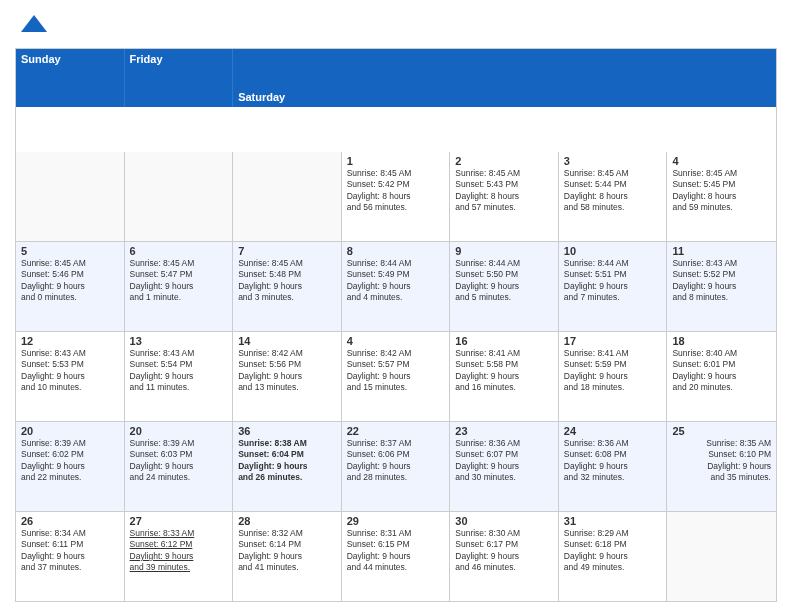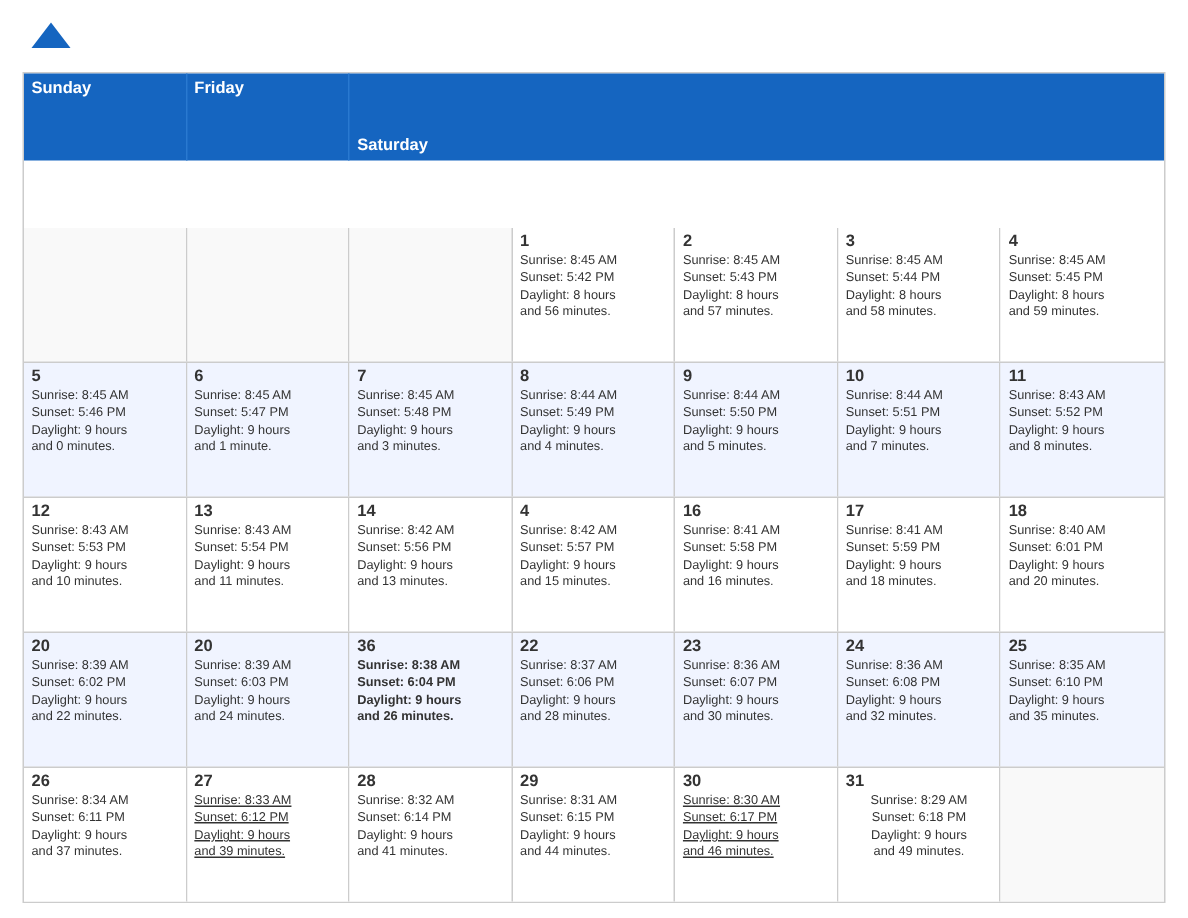--- a/index.html
+++ b/index.html
@@ -316,21 +316,21 @@
           </div>
           <div class="cal-cell alt-row">
             <div class="day-num">24</div>
             <div class="day-info" style="white-space: pre-line;">Sunrise: 8:36 AM
 Sunset: 6:08 PM
 Daylight: 9 hours
 and 32 minutes.</div>
           </div>
           <div class="cal-cell alt-row">
             <div class="day-num">25</div>
-            <div class="day-info" style="white-space: pre-line;">Sunrise: 8:35 AM
+            <div class="day-info" style="white-space: pre-line; text-align: right;">Sunrise: 8:35 AM
 Sunset: 6:10 PM
 Daylight: 9 hours
 and 35 minutes.</div>
           </div>
         </div>
         <div class="cal-row">
           <div class="cal-cell">
             <div class="day-num">26</div>
             <div class="day-info" style="white-space: pre-line;">Sunrise: 8:34 AM
 Sunset: 6:11 PM
@@ -353,28 +353,28 @@
           </div>
           <div class="cal-cell">
             <div class="day-num">29</div>
             <div class="day-info" style="white-space: pre-line;">Sunrise: 8:31 AM
 Sunset: 6:15 PM
 Daylight: 9 hours
 and 44 minutes.</div>
           </div>
           <div class="cal-cell">
             <div class="day-num">30</div>
-            <div class="day-info" style="white-space: pre-line; text-decoration: underline;">Sunrise: 8:30 AM
+            <div class="day-info" style="white-space: pre-line;">Sunrise: 8:30 AM
 Sunset: 6:17 PM
 Daylight: 9 hours
 and 46 minutes.</div>
           </div>
           <div class="cal-cell">
             <div class="day-num">31</div>
-            <div class="day-info" style="white-space: pre-line; text-align: center;">Sunrise: 8:29 AM
+            <div class="day-info" style="white-space: pre-line;">Sunrise: 8:29 AM
 Sunset: 6:18 PM
 Daylight: 9 hours
 and 49 minutes.</div>
           </div>
           <div class="cal-cell empty"></div>
         </div>
       </div>
   </div>
 </div>
 

